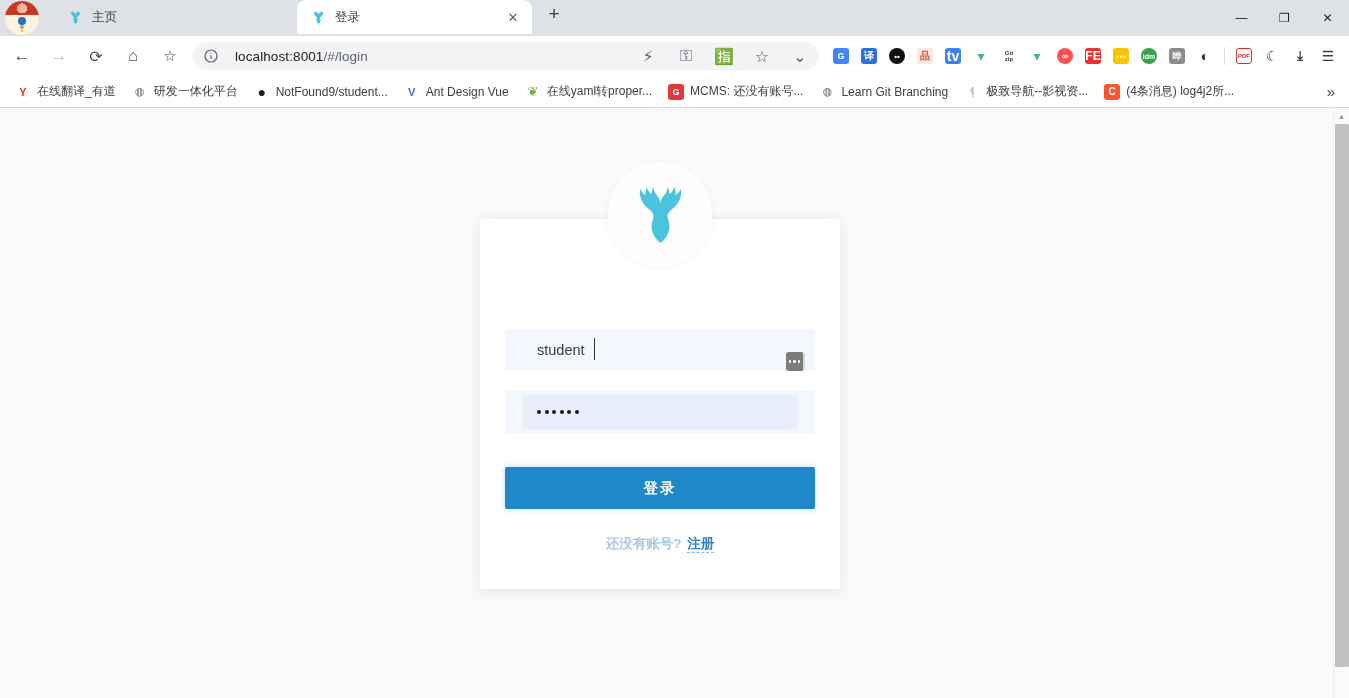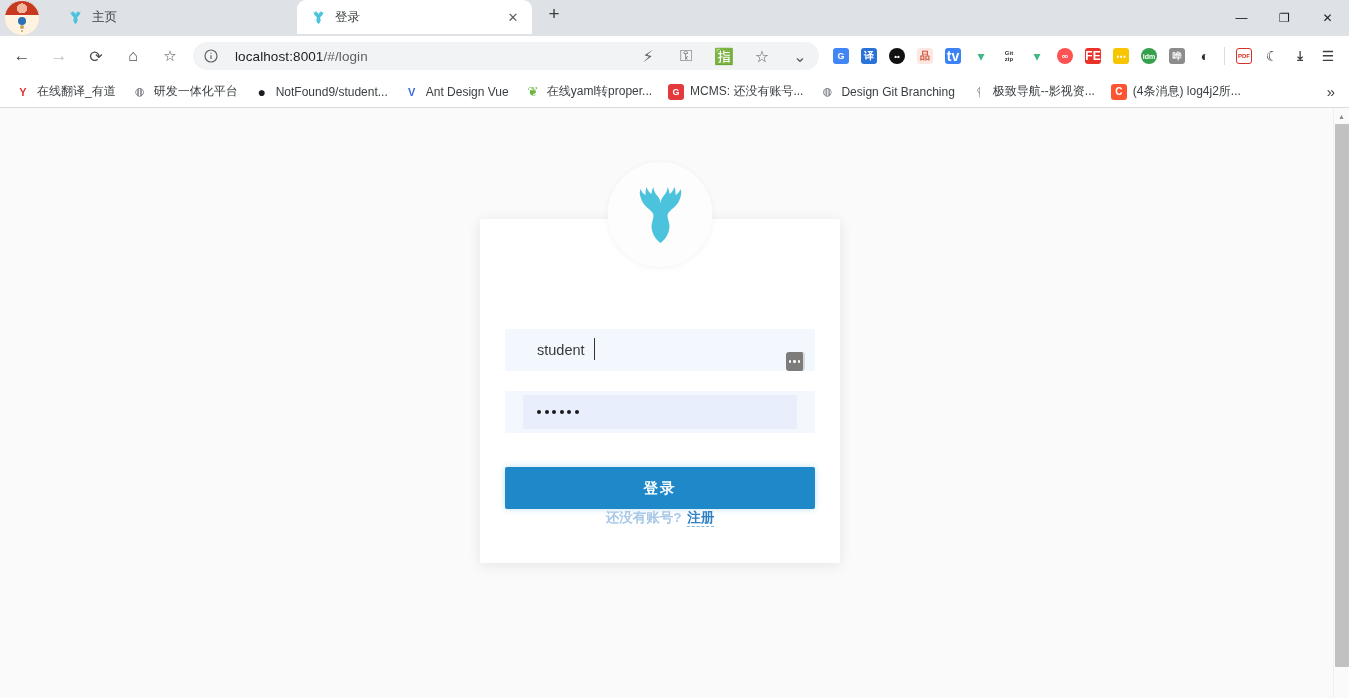--- a/index.html
+++ b/index.html
@@ -252,20 +252,21 @@
     font-size: 14.5px;
     font-weight: bold;
     border: none;
     border-radius: 2px;
     letter-spacing: 2px;
     font-family: inherit;
     cursor: pointer;
     box-shadow: 0 0 6px rgba(30,136,200,.28);
   }
   .register-row {
+    margin-top: 26px;
     text-align: center;
     font-size: 13.5px;
     color: #a9c8e8;
     font-weight: bold;
   }
   .register-link {
     color: #2e7fc4;
     border-bottom: 1px dashed #89b6de;
     padding-bottom: 1px;
     margin-left: 2px;
@@ -427,21 +428,21 @@
     <div class="bm">
       <span class="bm-ico" style="color:#6db33f;font-size:13px">❦</span>
       <span>在线yaml转proper...</span>
     </div>
     <div class="bm">
       <span class="bm-ico" style="background:#e4393c;color:#fff;border-radius:3px;font-size:9px;font-weight:bold">G</span>
       <span>MCMS: 还没有账号...</span>
     </div>
     <div class="bm">
       <span class="bm-ico" style="color:#5f6368">◍</span>
-      <span>Design Git Branching</span>
+      <span>Learn Git Branching</span>
     </div>
     <div class="bm">
       <span class="bm-ico" style="color:#5f6368">ᛩ</span>
       <span>极致导航--影视资...</span>
     </div>
     <div class="bm">
       <span class="bm-ico" style="background:#fc5531;color:#fff;border-radius:3px;font-size:10px;font-weight:bold">C</span>
       <span>(4条消息) log4j2所...</span>
     </div>
     <div class="bm-overflow">»</div>

